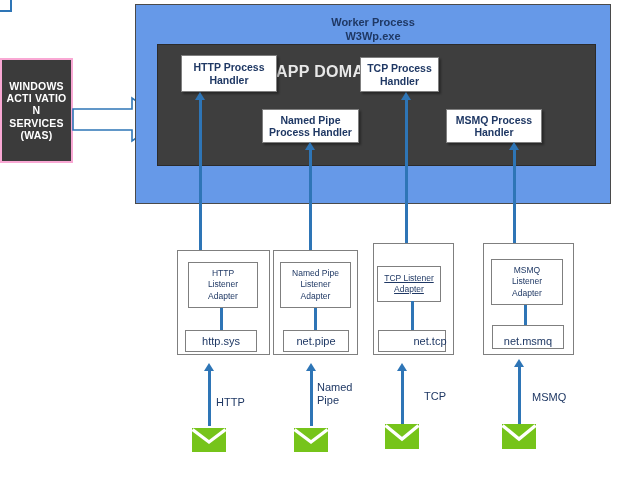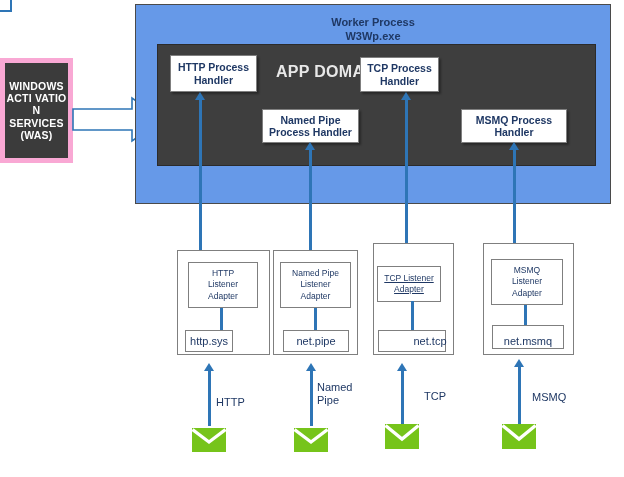--- a/index.html
+++ b/index.html
@@ -38,21 +38,21 @@
     border: 2px solid #2e75b6;
     background: #ffffff;
   }
   
   #was {
     left: 0px;
     top: 58px;
     width: 73px;
     height: 105px;
     background: #3b3b3b;
-    border: 5px solid #f9a8d4;
+    border: 2px solid #f9a8d4;
     color: #ffffff;
     font-size: 10.5px;
     font-weight: bold;
     letter-spacing: .2px;
   }
   
   #block-arrow {
     position: absolute;
     left: 72px;
     top: 96px;
@@ -101,24 +101,24 @@
   }
   
   .handler {
     background: #ffffff;
     border: 1px solid #7f7f7f;
     box-shadow: 2px 2px 2px rgba(0,0,0,.35);
     color: #1f3864;
     font-size: 10.5px;
     font-weight: bold;
   }
-  #h-http  { left: 170px; top: 55px;  width: 87px; height: 37px; }
+  #h-http  { left: 181px; top: 55px;  width: 96px; height: 37px; }
   #h-tcp   { left: 360px; top: 57px;  width: 79px; height: 35px; }
   #h-pipe  { left: 262px; top: 109px; width: 97px; height: 34px; }
-  #h-msmq  { left: 461px; top: 109px; width: 106px; height: 34px; }
+  #h-msmq  { left: 446px; top: 109px; width: 96px; height: 34px; }
 
   
   .vline {
     position: absolute;
     width: 3px;
     background: #2e75b6;
   }
   
   .arrow-up {
     position: absolute;
@@ -152,21 +152,21 @@
   #a3 { left: 377px; top: 266px; width: 64px; height: 36px; text-decoration: underline; }
   #a4 { left: 491px; top: 259px; width: 72px; height: 46px; }
 
   
   .leaf {
     background: #ffffff;
     border: 1px solid #7f7f7f;
     color: #1f3864;
     font-size: 11px;
   }
-  #l1 { left: 185px; top: 330px; width: 48px; height: 22px; }
+  #l1 { left: 185px; top: 330px; width: 72px; height: 22px; }
   #l2 { left: 283px; top: 330px; width: 66px; height: 22px; align-items: center; }
   #l3 { left: 378px; top: 330px; width: 68px; height: 22px; padding-left: 36px; }
   #l4 { left: 492px; top: 325px; width: 72px; height: 24px; align-items: flex-end; }
 
   
   .iline { position: absolute; width: 3px; background: #2e75b6; }
 
   
   .plabel {
     position: absolute;

